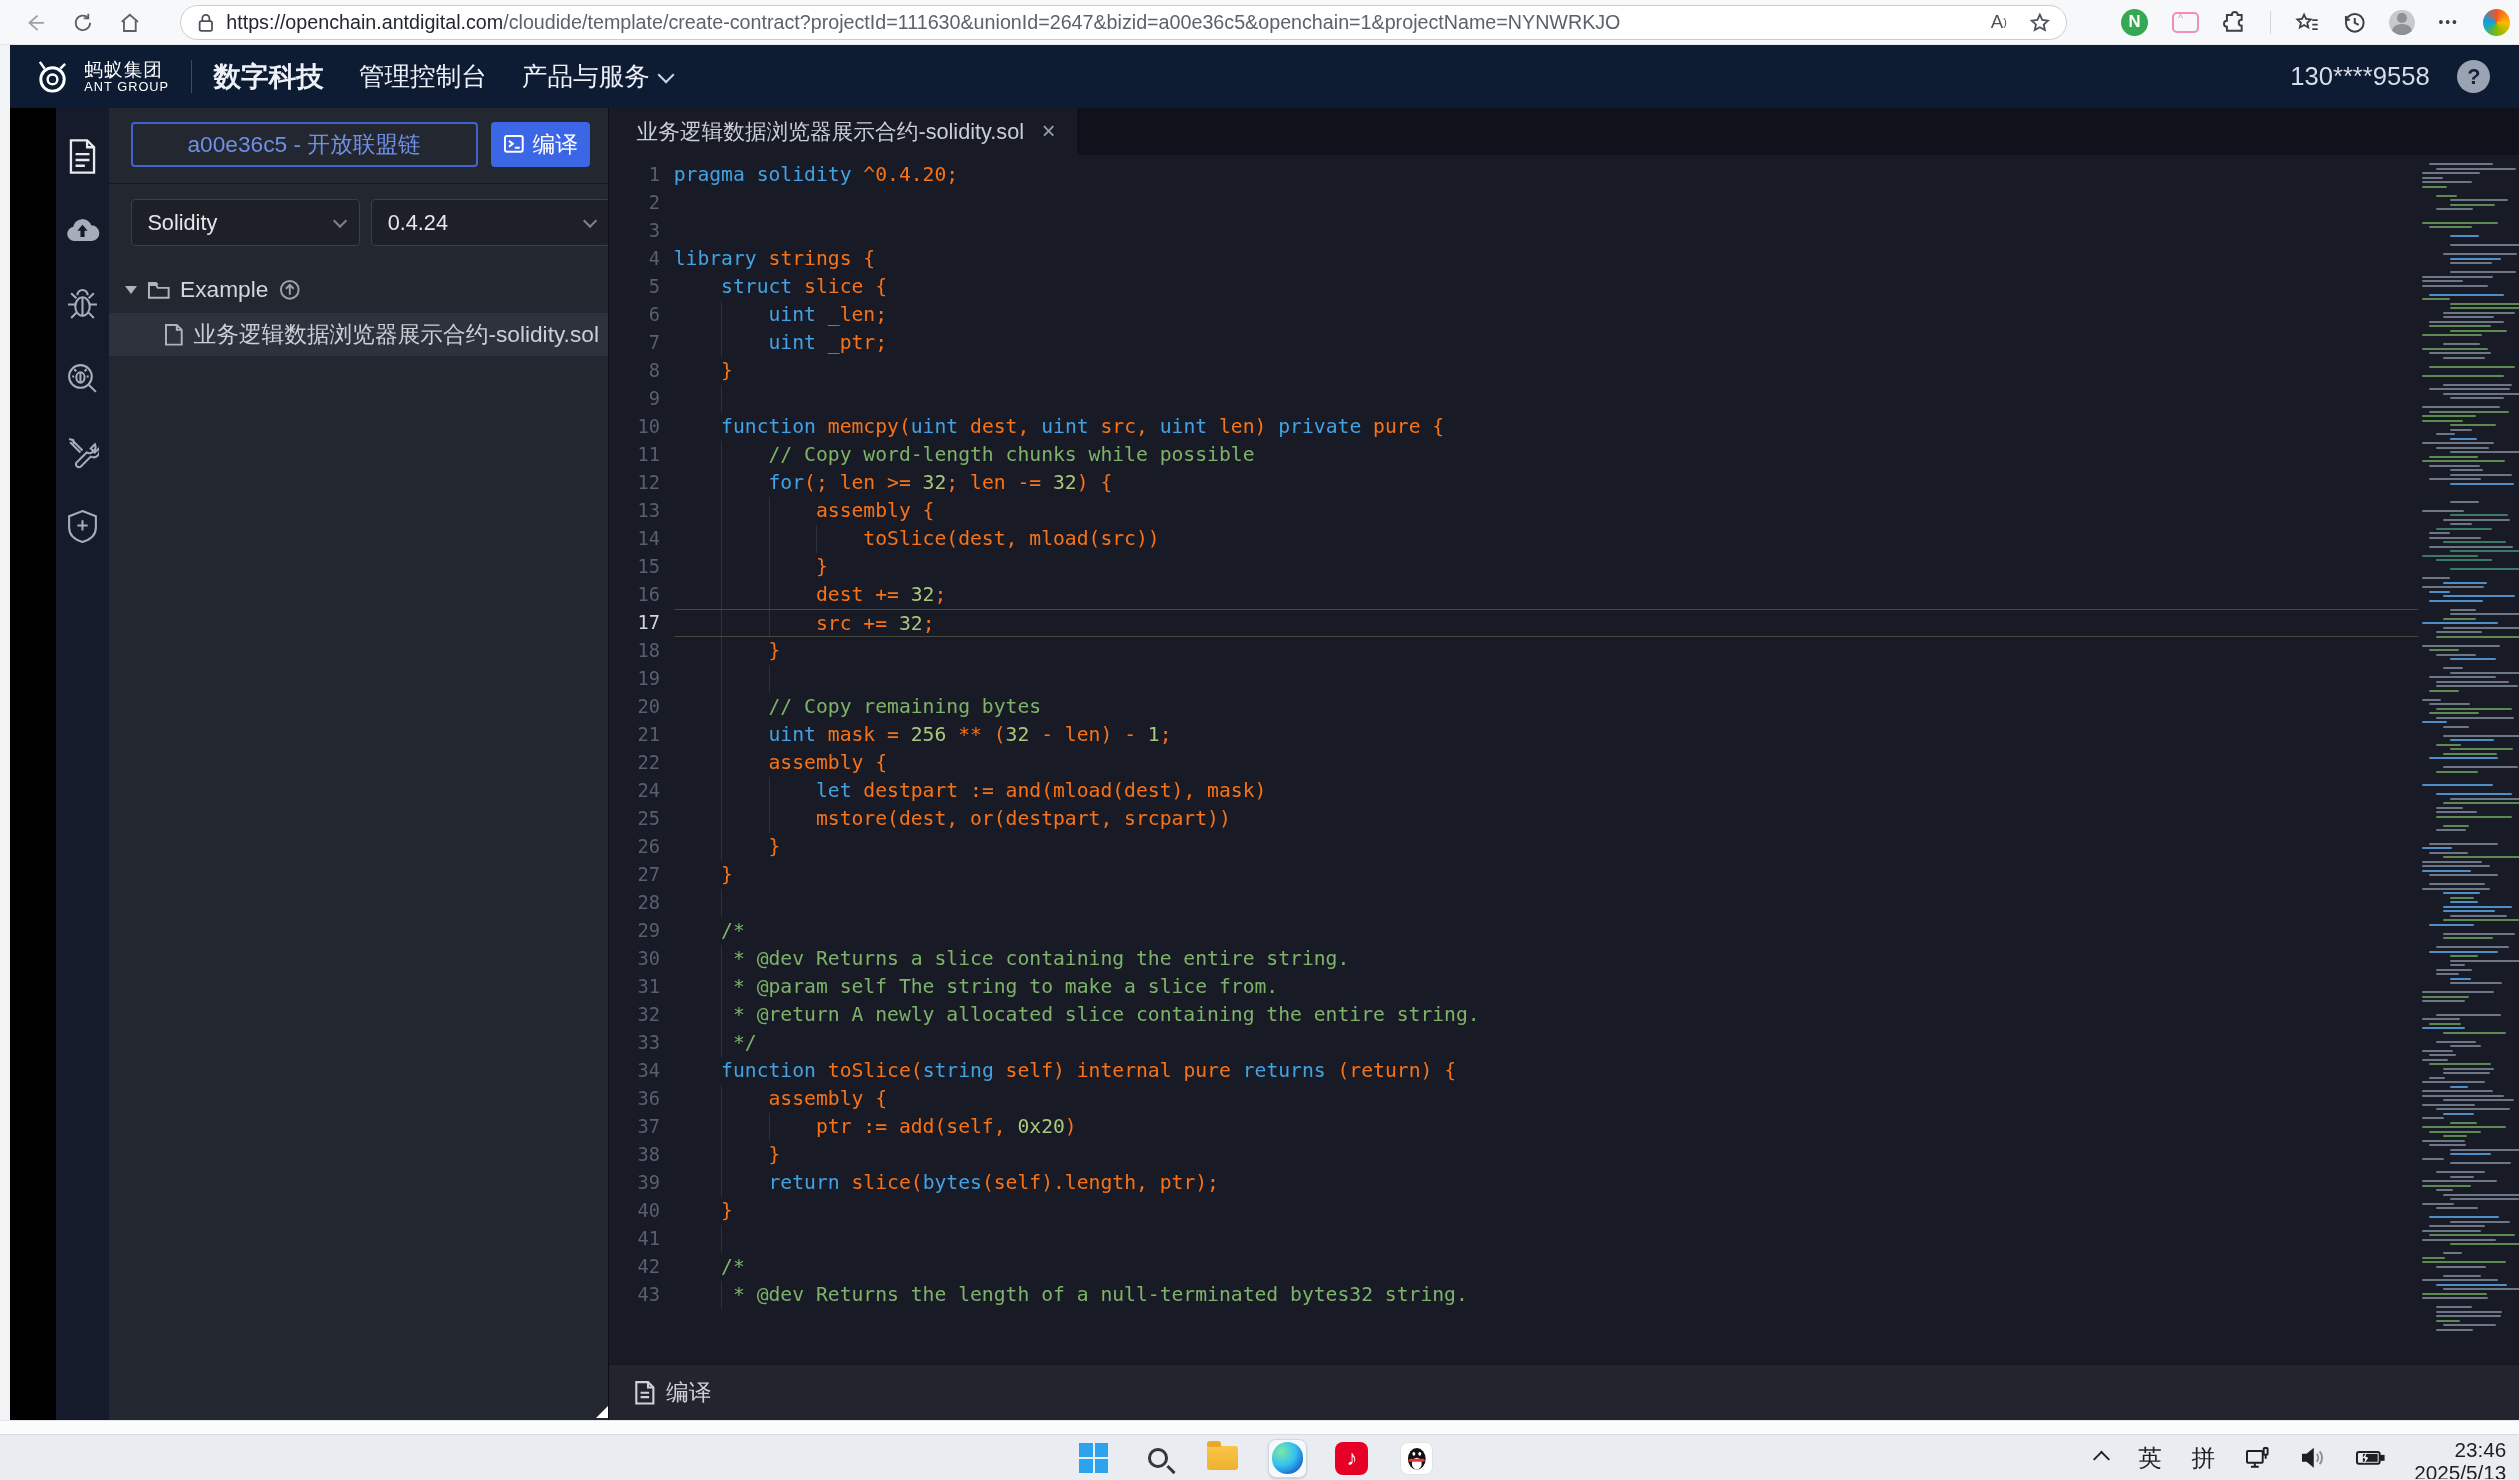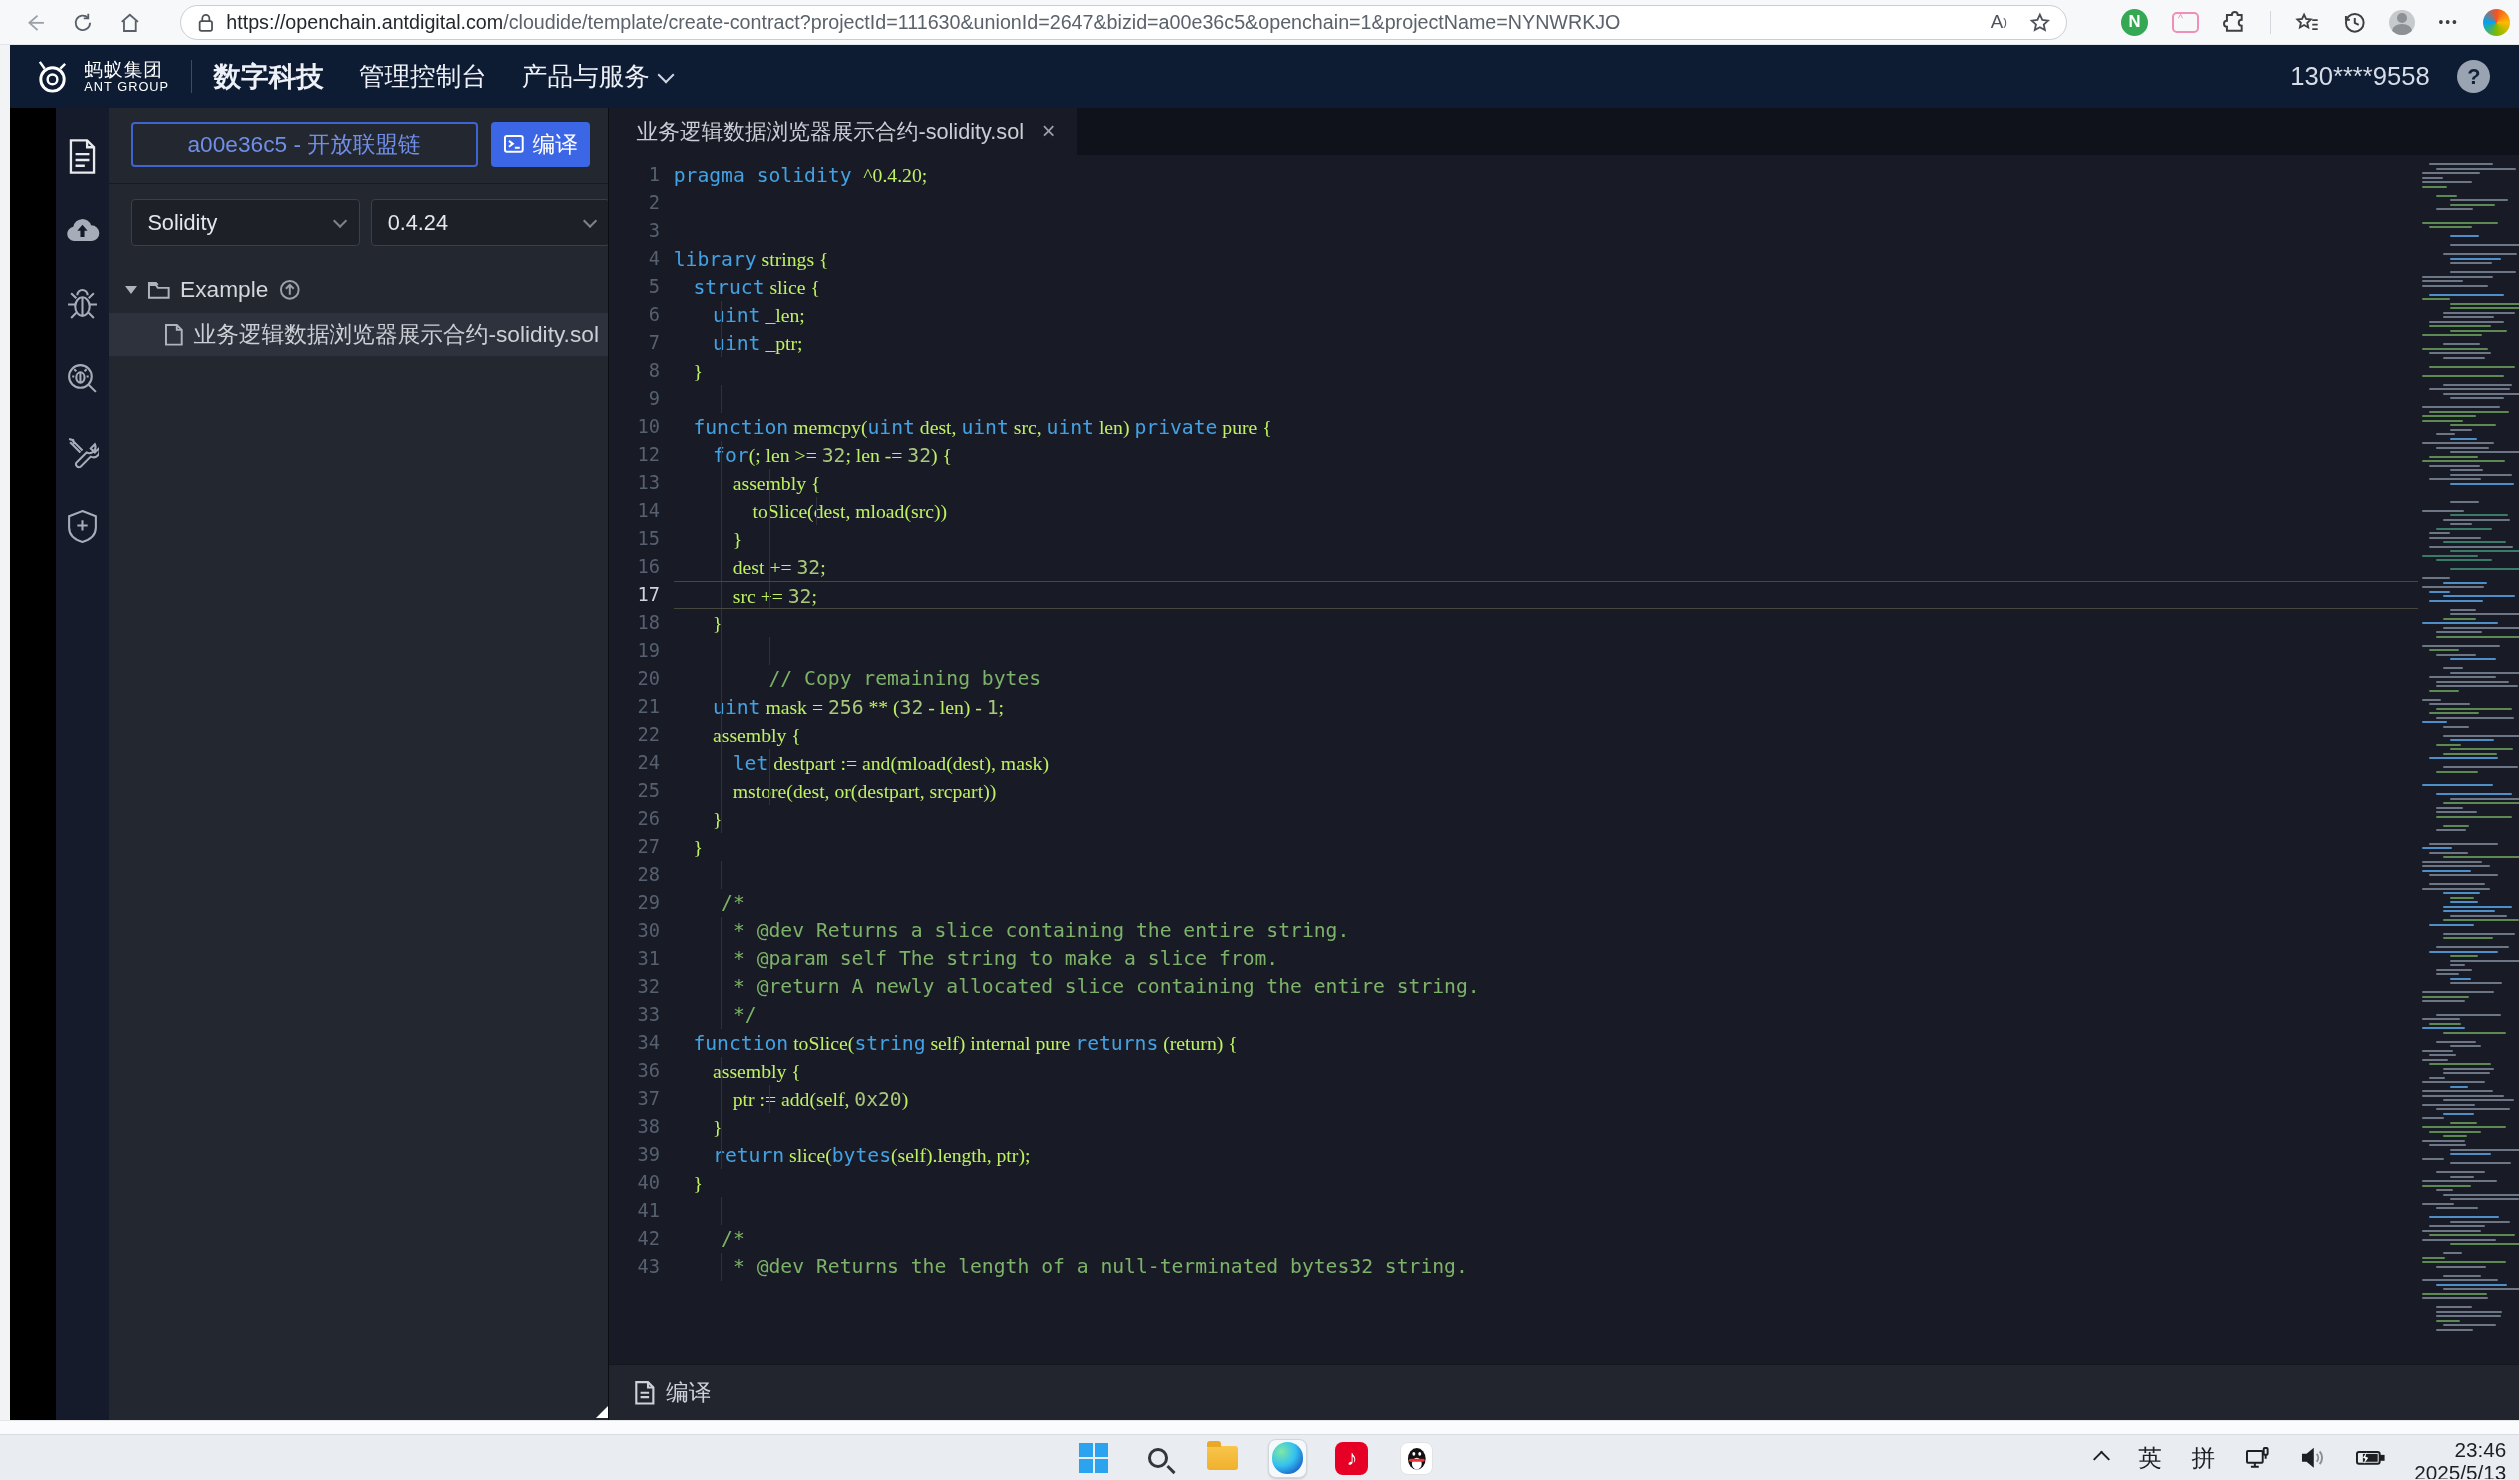--- a/index.html
+++ b/index.html
@@ -66,21 +66,21 @@
   .tabbar { height:47px; background:#0f121a; display:flex; flex-shrink:0; }
   .tab { background:#181b25; color:#c9cdd4; font-size:21.7px; display:flex; align-items:center; gap:17.7px; padding:0 21.7px 0 27.6px; }
   .tab .close { color:#9aa1ab; font-size:23.6px; }
   .codearea { flex:1; position:relative; overflow:hidden; font-family:"DejaVu Sans Mono", monospace; }
   .code-lines { position:absolute; left:0; top:5.9px; right:148px; }
   .code-line { display:flex; height:28px; line-height:28px; font-size:19.7px; white-space:pre; position:relative; }
   .ln { flex:0 0 51px; text-align:right; color:#566070; font-size:18.7px; }
   .lt { flex:1; margin-left:13.8px; position:relative; color:#d6dae2; }
   .guide { position:absolute; top:0; bottom:0; width:1px; background:#2c313c; }
   .tk-k { color:#43a2e4; }
-  .tk-d { color:#bef264;font-family:Liberation Serif, serif; }
+  .tk-d { color:#f97316; }
   .tk-c { color:#7db368; }
   .tk-n { color:#a9c87c; }
   .code-line.current .lt { border-top:1px solid rgba(190,190,130,.28); border-bottom:1px solid rgba(190,190,130,.28); }
   .code-line.current .ln { color:#ced4de; }
   .minimap { position:absolute; top:0; right:23.6px; width:120px; bottom:0; padding-top:3.9px; }
   .mm-row { border-radius:1px; }
   .vscroll { position:absolute; top:0; right:0; width:23.6px; bottom:0; background:#151821; }
   .vthumb1 { position:absolute; top:3.9px; left:2px; width:19.7px; height:15.8px; background:#8a8f99; }
   .vthumb2 { position:absolute; top:25.6px; left:2px; width:19.7px; height:95px; background:#464c59; }
   .bottombar { height:56px; background:#22252e; border-top:1px solid #15171d; display:flex; align-items:center; padding:0 25.6px; color:#ced2d8; font-size:22.7px; gap:9.9px; flex-shrink:0; }
@@ -301,20 +301,21 @@
             <div class="code-line"><span class="ln">1</span><span class="lt"><span class="tk-k">pragma solidity </span><span class="tk-d">^0.4.20;</span></span></div>
             <div class="code-line"><span class="ln">2</span><span class="lt"></span></div>
             <div class="code-line"><span class="ln">3</span><span class="lt"></span></div>
             <div class="code-line"><span class="ln">4</span><span class="lt"><span class="tk-k">library</span><span class="tk-d"> strings {</span></span></div>
             <div class="code-line"><span class="ln">5</span><span class="lt"><span class="tk-d">    </span><span class="tk-k">struct</span><span class="tk-d"> slice {</span></span></div>
             <div class="code-line"><span class="ln">6</span><span class="lt"><i class="guide" style="left: 4ch;"></i><span class="tk-d">        </span><span class="tk-k">uint</span><span class="tk-d"> _len;</span></span></div>
             <div class="code-line"><span class="ln">7</span><span class="lt"><i class="guide" style="left: 4ch;"></i><span class="tk-d">        </span><span class="tk-k">uint</span><span class="tk-d"> _ptr;</span></span></div>
             <div class="code-line"><span class="ln">8</span><span class="lt"><span class="tk-d">    }</span></span></div>
             <div class="code-line"><span class="ln">9</span><span class="lt"><i class="guide" style="left: 4ch;"></i></span></div>
             <div class="code-line"><span class="ln">10</span><span class="lt"><span class="tk-d">    </span><span class="tk-k">function</span><span class="tk-d"> memcpy(</span><span class="tk-k">uint</span><span class="tk-d"> dest, </span><span class="tk-k">uint</span><span class="tk-d"> src, </span><span class="tk-k">uint</span><span class="tk-d"> len) </span><span class="tk-k">private</span><span class="tk-d"> pure {</span></span></div>
+            <div class="code-line"><span class="ln">11</span><span class="lt"><i class="guide" style="left: 4ch;"></i><span class="tk-c">        // Copy word-length chunks while possible</span></span></div>
             <div class="code-line"><span class="ln">12</span><span class="lt"><i class="guide" style="left: 4ch;"></i><span class="tk-d">        </span><span class="tk-k">for</span><span class="tk-d">(; len &gt;= </span><span class="tk-n">32</span><span class="tk-d">; len -= </span><span class="tk-n">32</span><span class="tk-d">) {</span></span></div>
             <div class="code-line"><span class="ln">13</span><span class="lt"><i class="guide" style="left: 4ch;"></i><i class="guide" style="left: 8ch;"></i><span class="tk-d">            assembly {</span></span></div>
             <div class="code-line"><span class="ln">14</span><span class="lt"><i class="guide" style="left: 4ch;"></i><i class="guide" style="left: 8ch;"></i><i class="guide" style="left: 12ch;"></i><span class="tk-d">                toSlice(dest, mload(src))</span></span></div>
             <div class="code-line"><span class="ln">15</span><span class="lt"><i class="guide" style="left: 4ch;"></i><i class="guide" style="left: 8ch;"></i><span class="tk-d">            }</span></span></div>
             <div class="code-line"><span class="ln">16</span><span class="lt"><i class="guide" style="left: 4ch;"></i><i class="guide" style="left: 8ch;"></i><span class="tk-d">            dest += </span><span class="tk-n">32</span><span class="tk-d">;</span></span></div>
             <div class="code-line current"><span class="ln">17</span><span class="lt"><i class="guide" style="left: 4ch;"></i><i class="guide" style="left: 8ch;"></i><span class="tk-d">            src += </span><span class="tk-n">32</span><span class="tk-d">;</span></span></div>
             <div class="code-line"><span class="ln">18</span><span class="lt"><i class="guide" style="left: 4ch;"></i><span class="tk-d">        }</span></span></div>
             <div class="code-line"><span class="ln">19</span><span class="lt"><i class="guide" style="left: 4ch;"></i><i class="guide" style="left: 8ch;"></i></span></div>
             <div class="code-line"><span class="ln">20</span><span class="lt"><i class="guide" style="left: 4ch;"></i><span class="tk-c">        // Copy remaining bytes</span></span></div>
             <div class="code-line"><span class="ln">21</span><span class="lt"><i class="guide" style="left: 4ch;"></i><span class="tk-d">        </span><span class="tk-k">uint</span><span class="tk-d"> mask = </span><span class="tk-n">256</span><span class="tk-d"> ** (</span><span class="tk-n">32</span><span class="tk-d"> - len) - </span><span class="tk-n">1</span><span class="tk-d">;</span></span></div>

